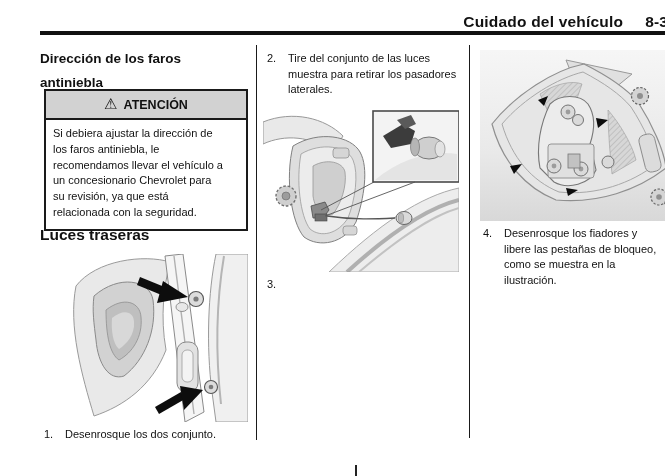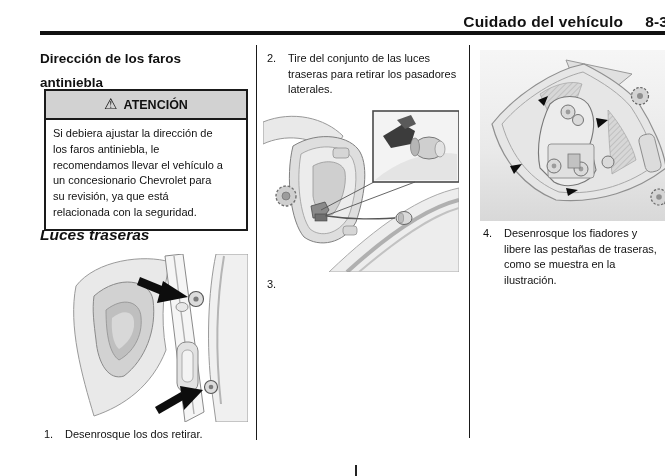--- a/index.html
+++ b/index.html
@@ -66,21 +66,21 @@
   <div class="h-section" style="left:14px;top:47px;width:200px;">Dirección de los faros antiniebla</div>
 
   <div class="caution">
     <div class="caution-head">
       <span class="warn">⚠</span>
       <span>ATENCIÓN</span>
     </div>
     <div class="caution-body">Si debiera ajustar la dirección de los faros antiniebla, le recomendamos llevar el vehículo a un concesionario Chevrolet para su revisión, ya que está relacionada con la seguridad.</div>
   </div>
 
-  <div class="h-big" style="left:14px;top:226px;font-style:italic;">Luces traseras</div>
+  <div class="h-big" style="left:14px;top:226px;">Luces traseras</div>
 
   <div class="fig" style="left:38px;top:254px;">
     <svg width="184" height="168" viewBox="0 0 184 168">
 
       <path d="M152,0 C144,38 142,92 148,138 L152,168 L184,168 L184,0 Z" fill="#f0f0f0" stroke="#9a9a9a" stroke-width="1"></path>
       <path d="M160,2 C153,44 151,96 157,150" fill="none" stroke="#b5b5b5" stroke-width="2"></path>
 
       <path d="M12,32 C32,6 80,0 106,8 C100,32 96,62 102,96 C88,132 60,152 30,162 C18,122 4,72 12,32 Z" fill="#e9e9e9" stroke="#9a9a9a" stroke-width="1"></path>
 
       <path d="M30,42 C55,20 86,26 89,46 C93,76 81,106 60,122 C45,127 34,110 32,86 C30,70 28,56 30,42 Z" fill="#d2d2d2" stroke="#8a8a8a" stroke-width="1"></path>
@@ -107,26 +107,26 @@
 
       <g fill="#0d0d0d">
         <polygon points="95,160 121,145 117,138 91,153"></polygon>
         <polygon points="116,132 139,136 120,156"></polygon>
       </g>
     </svg>
   </div>
 
   <div class="step" style="left:18px;top:427px;width:204px;">
     <span class="num">1.</span>
-    <span class="txt">Desenrosque los dos retirar.</span>
+    <span class="txt">Desenrosque los dos conjunto.</span>
   </div>
 
   <div class="step" style="left:241px;top:51px;width:192px;">
     <span class="num">2.</span>
-    <span class="txt">Tire del conjunto de las luces traseras para retirar los pasadores laterales.</span>
+    <span class="txt">Tire del conjunto de las luces muestra para retirar los pasadores laterales.</span>
   </div>
 
   <div class="fig" style="left:237px;top:106px;">
     <svg width="196" height="166" viewBox="0 0 196 166">
 
       <path d="M0,16 C30,4 62,12 80,30 L70,46 C48,30 22,28 0,38 Z" fill="#e9e9e9" stroke="#999" stroke-width="1"></path>
 
       <path d="M66,166 C116,118 158,90 196,82 L196,166 Z" fill="#ededed" stroke="#aaa" stroke-width="1"></path>
       <path d="M84,166 C128,126 164,102 196,94" fill="none" stroke="#8f8f8f" stroke-width="4" opacity=".65"></path>
       <path d="M96,166 C136,132 168,110 196,102" fill="none" stroke="#c2c2c2" stroke-width="2"></path>
@@ -218,16 +218,16 @@
         <polygon points="58,50 68,46 64,56"></polygon>
         <polygon points="116,68 128,70 118,78"></polygon>
         <polygon points="30,116 42,114 34,124"></polygon>
         <polygon points="86,138 98,140 88,146"></polygon>
       </g>
     </svg>
   </div>
 
   <div class="step" style="left:457px;top:226px;width:182px;">
     <span class="num">4.</span>
-    <span class="txt">Desenrosque los fiadores y libere las pestañas de traseras, como se muestra en la ilustración.</span>
+    <span class="txt">Desenrosque los fiadores y libere las pestañas de bloqueo, como se muestra en la ilustración.</span>
   </div>
 
 </div>
 
 </body></html>

